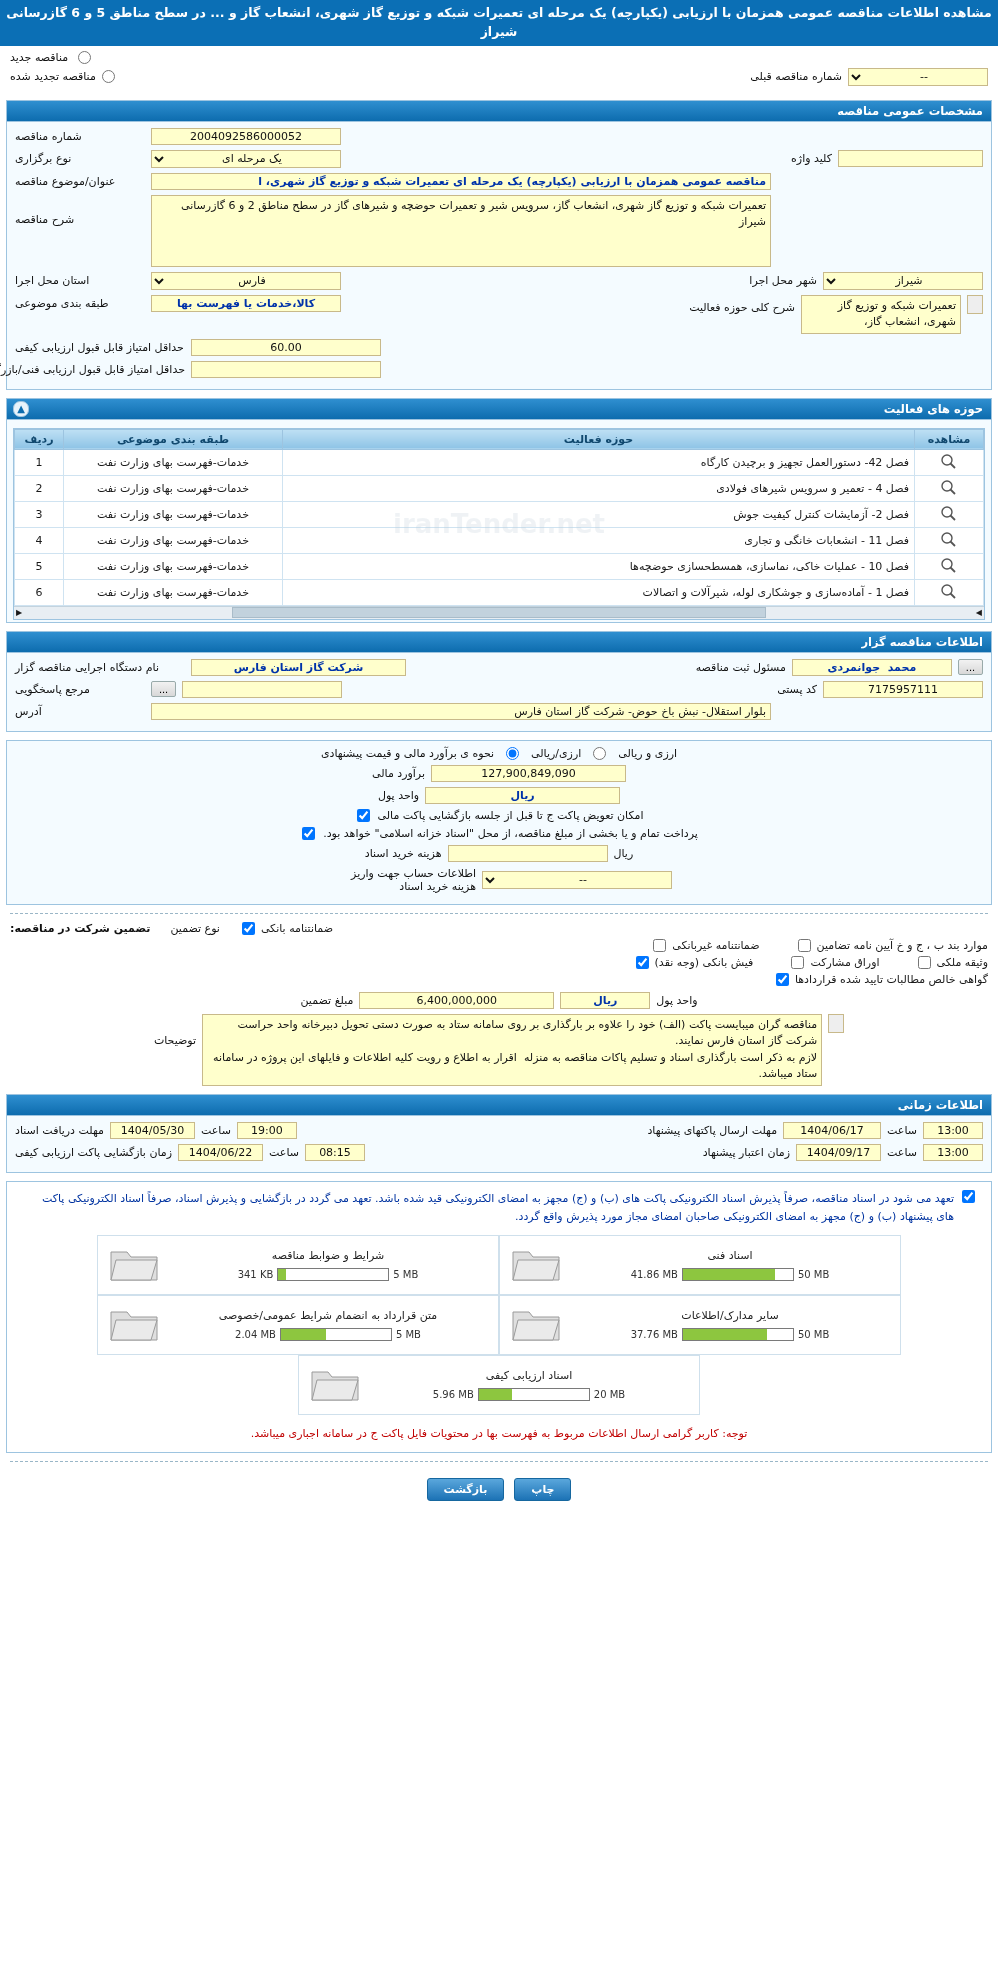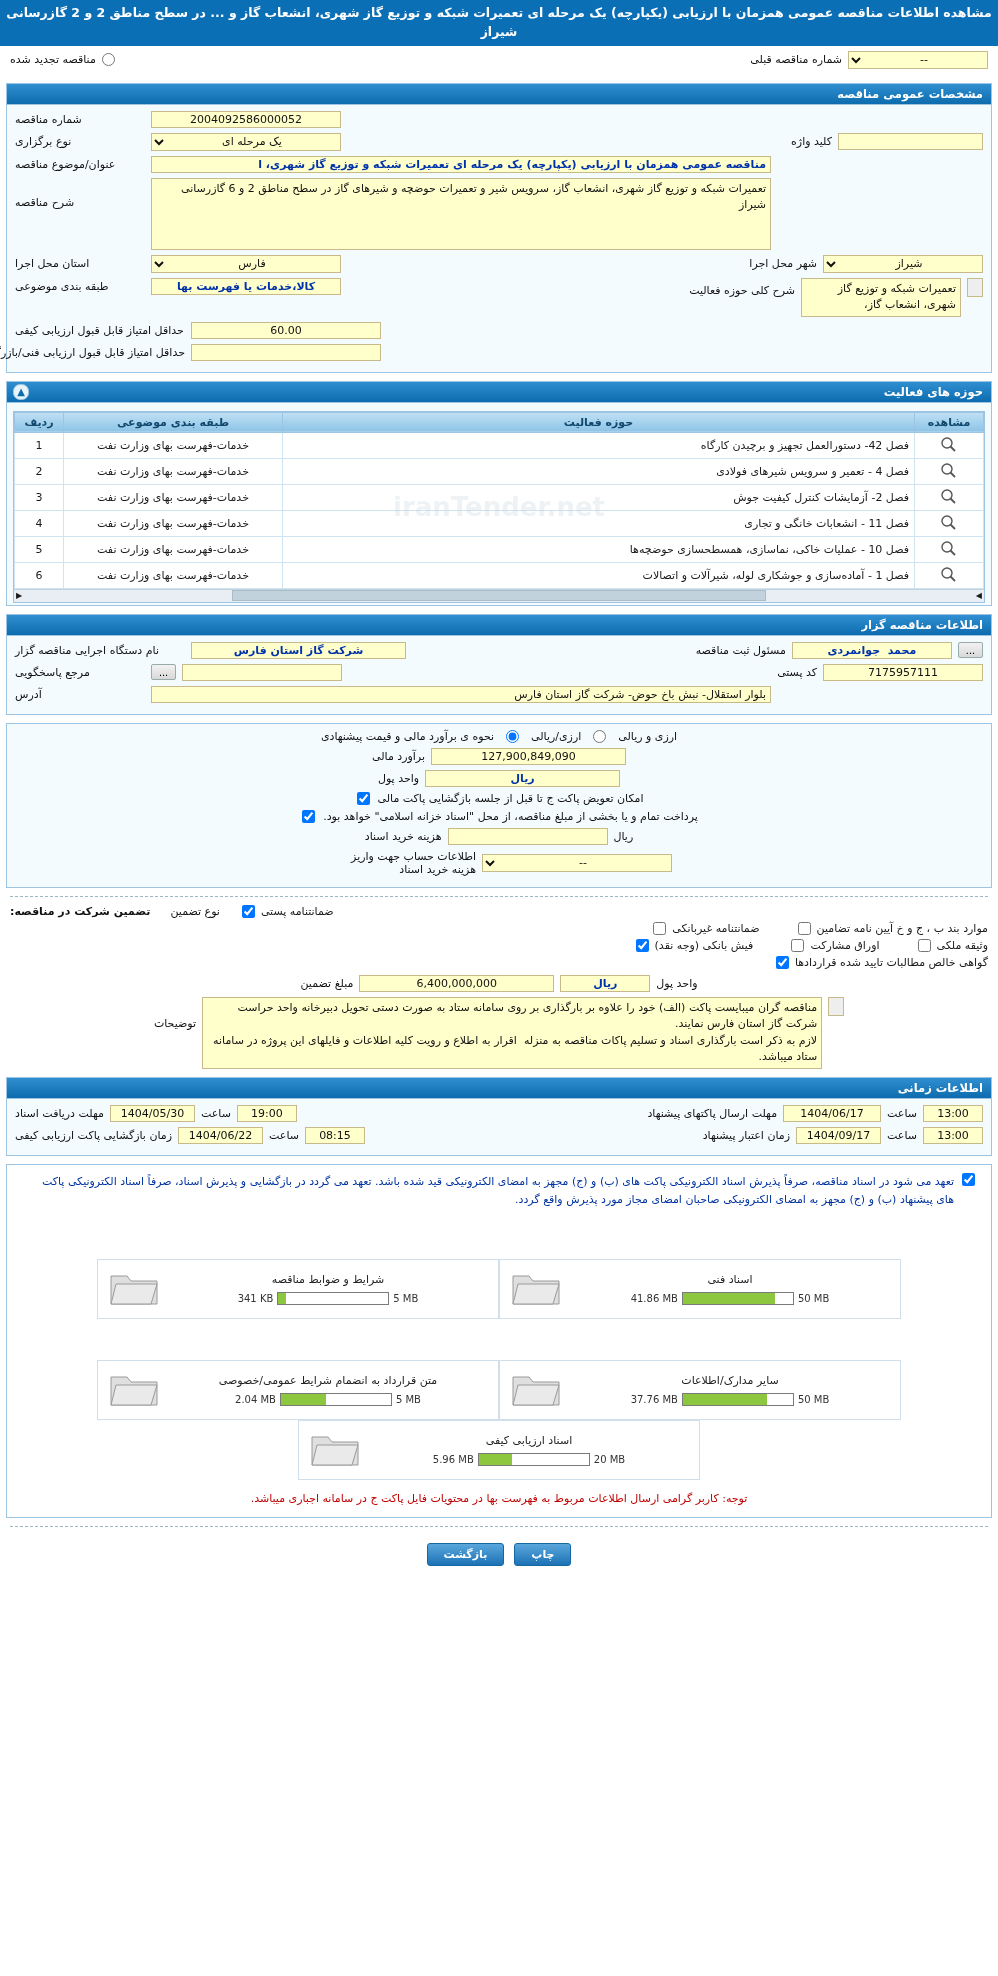--- a/index.html
+++ b/index.html
@@ -90,21 +90,21 @@
   
   .watermark{
     position:absolute;left:0;right:0;top:0;bottom:0;
     display:flex;align-items:center;justify-content:center;
     pointer-events:none;opacity:.22;font-size:26px;color:#b9c9d4;font-weight:bold;
   }
   
   .docs-grid{display:flex;flex-wrap:wrap;justify-content:center;gap:0;padding:6px 80px;}
   .doc-cell{
     width:calc(50% - 2px);box-sizing:border-box;border:1px solid #cfe0ec;
-    display:flex;align-items:center;gap:8px;padding:8px 10px;background:#fff;margin-top:41px;
+    display:flex;align-items:center;gap:8px;padding:8px 10px;background:#fff;
   }
   .doc-cell.center{width:calc(50% - 2px);margin:0 auto;}
   .folder{width:52px;height:42px;flex:0 0 52px;position:relative;}
   .doc-info{flex:1;text-align:center;}
   .doc-title{font-size:11px;color:#222;margin-bottom:6px;}
   .bar-row{display:flex;align-items:center;gap:4px;justify-content:center;direction:ltr;}
   .bar{width:110px;height:11px;border:1px solid #7a7a7a;background:#ffffff;position:relative;}
   .bar > i{display:block;height:100%;background:#8dc63f;}
   .bar-num{font-size:10px;color:#333;}
   .note-red{color:#c00000;font-size:11px;text-align:center;padding:6px 10px;}
@@ -124,23 +124,27 @@
   .dots-btn{
     background:linear-gradient(#f2f2f2,#d8d8d8);border:1px solid #9aa;
     font-size:11px;padding:1px 7px;border-radius:2px;cursor:pointer;
   }
 </style>
 </head>
 <body>
 
 <div class="page">
 
-  <div class="title-bar">مشاهده اطلاعات مناقصه عمومی همزمان با ارزیابی (یکپارچه) یک مرحله ای تعمیرات شبکه و توزیع گاز شهری، انشعاب گاز و ... در سطح مناطق 2 و 2 گازرسانی شیراز</div>
+  <div class="title-bar">مشاهده اطلاعات مناقصه عمومی همزمان با ارزیابی (یکپارچه) یک مرحله ای تعمیرات شبکه و توزیع گاز شهری، انشعاب گاز و ... در سطح مناطق 5 و 6 گازرسانی شیراز</div>
 
   <div class="topform">
+    <div class="line" style="justify-content:flex-end;">
+      <input type="radio" class="radio" style="">
+      <span class="lbl">مناقصه جدید</span>
+    </div>
     <div class="line" style="justify-content:space-between;">
       <div style="display:flex;align-items:center;gap:6px;">
         <select class="fld" style="width:140px;">
           <option>--</option>
         </select>
         <span class="lbl">شماره مناقصه قبلی</span>
       </div>
       <div style="display:flex;align-items:center;gap:4px;">
         <input type="radio" class="radio" style="">
         <span class="lbl">مناقصه تجدید شده</span>
@@ -375,21 +379,21 @@
         <span class="lbl" style="white-space:normal;width:150px;text-align:right;">اطلاعات حساب جهت واریز هزینه خرید اسناد</span>
       </div>
     </div>
   </div>
 
   <div class="sep"></div>
 
   <div style="padding:0 10px;">
     <div class="guaranty-row" style="justify-content:flex-end;">
       <div class="chk-line">
-        <span>ضمانتنامه پستی</span>
+        <span>ضمانتنامه بانکی</span>
         <input type="checkbox" class="chk" checked="" style="">
       </div>
       <span class="lbl">نوع تضمین</span>
       <span class="lbl" style="font-weight:bold;">تضمین شرکت در مناقصه:</span>
     </div>
     <div class="guaranty-row" style="justify-content:flex-start;gap:36px;margin-top:4px;">
       <div class="chk-line">
         <span>موارد بند ب ، ج و خ آیین نامه تضامین</span>
         <input type="checkbox" class="chk" style="">
       </div>

